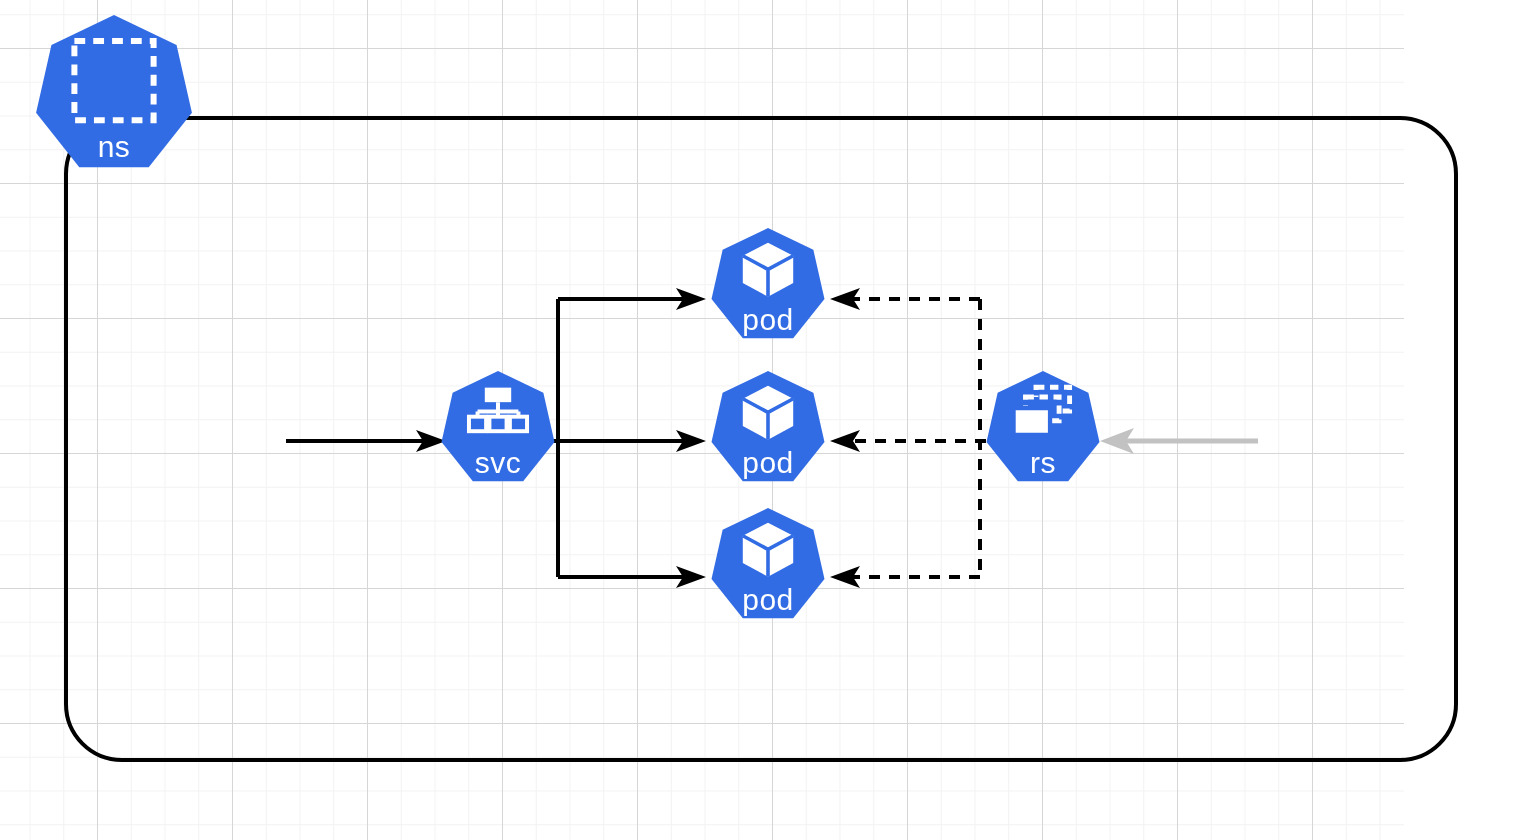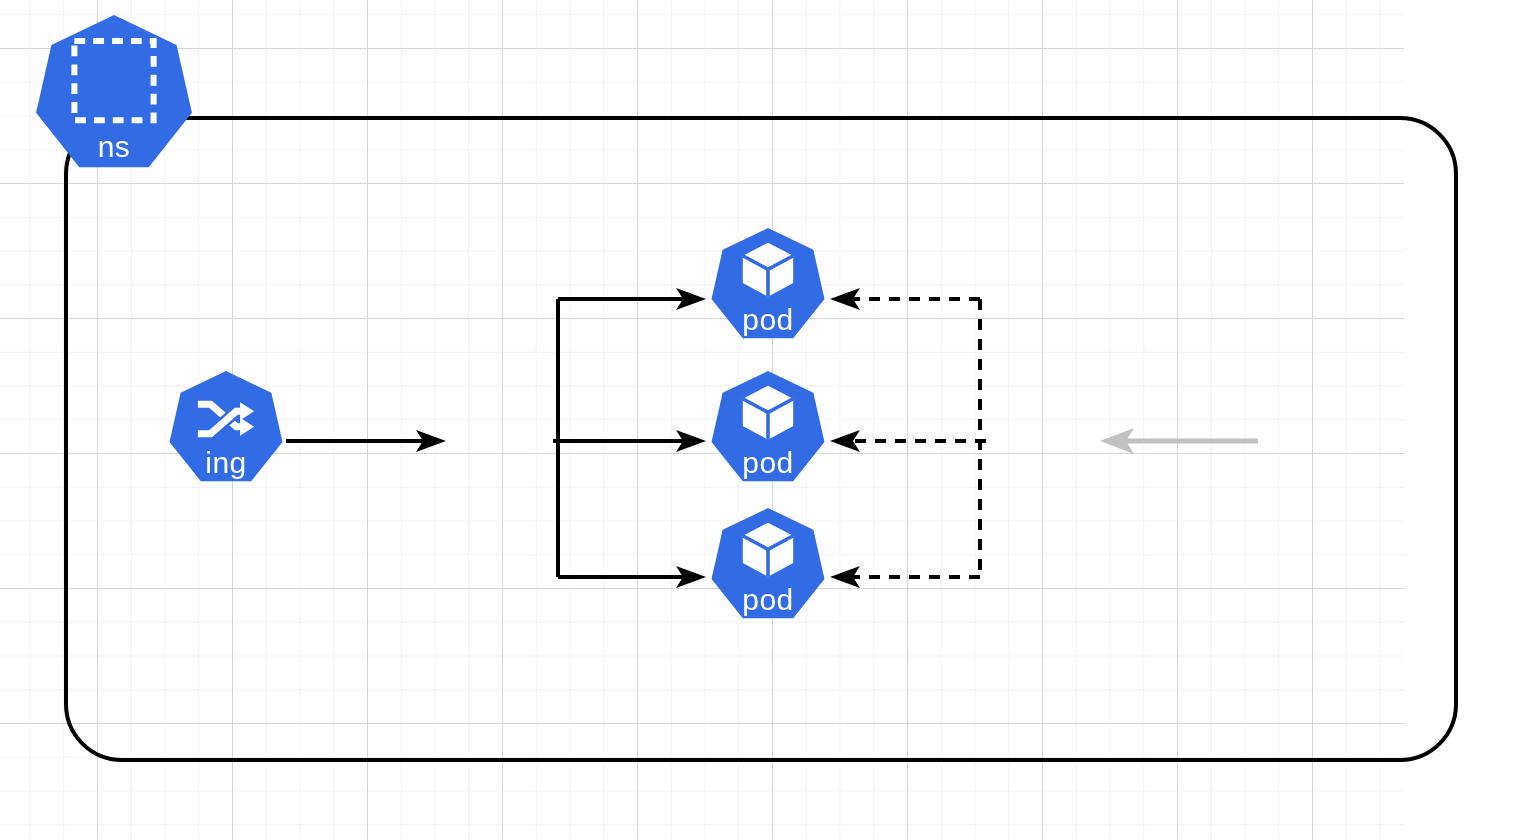--- a/index.html
+++ b/index.html
@@ -96,31 +96,31 @@
     <path d="M1258,441 H1126" stroke="#c2c2c2" stroke-width="5" fill="none" marker-end="url(#arrow-gray)"></path>
   </svg>
 
   <div class="node node-ns">
     <svg class="glyph" style="left:20px; top:8px;" width="120" height="120" viewBox="0 0 100 100">
       <rect x="17" y="15" width="66" height="66" fill="none" stroke="#ffffff" stroke-width="5" stroke-dasharray="9 6.7"></rect>
     </svg>
     <div class="label">ns</div>
   </div>
 
-  <div class="node node-ing">
-    <svg class="glyph" style="left:24px; top:16px;" width="68" height="64" viewBox="0 0 100 100">
-      <path d="M6,27 H26 L66,62 H73" stroke="#ffffff" stroke-width="11" fill="none"></path>
-      <polygon points="72,48 94,62 72,76" fill="#ffffff"></polygon>
-      <path d="M26,73 L66,38" stroke="#326CE5" stroke-width="19" fill="none"></path>
-      <path d="M6,73 H26 L66,38 H73" stroke="#ffffff" stroke-width="11" fill="none"></path>
-      <polygon points="72,24 94,38 72,52" fill="#ffffff"></polygon>
+
+  <div class="node node-svc">
+    <svg class="glyph" style="left:21px; top:14px;" width="74" height="66" viewBox="0 0 100 100">
+      <rect x="30" y="4" width="40" height="22" fill="#ffffff"></rect>
+      <path d="M50,26 V40 M19,40 H81 M19,40 V48 M50,40 V48 M81,40 V48" stroke="#ffffff" stroke-width="6" fill="none"></path>
+      <rect x="6" y="48" width="26" height="22" fill="none" stroke="#ffffff" stroke-width="6"></rect>
+      <rect x="37" y="48" width="26" height="22" fill="none" stroke="#ffffff" stroke-width="6"></rect>
+      <rect x="68" y="48" width="26" height="22" fill="none" stroke="#ffffff" stroke-width="6"></rect>
     </svg>
-    <div class="label">ing</div>
+    <div class="label">svc</div>
   </div>
-
 
   <div class="node node-pod1">
     <svg class="glyph" style="left:22px; top:8px;" width="72" height="74" viewBox="0 0 100 100">
       <polygon points="50,8 85,26 85,64 50,83 15,64 15,26" fill="#ffffff"></polygon>
       <path d="M15,26 L50,45 L85,26 M50,45 V83" stroke="#326CE5" stroke-width="5" fill="none"></path>
     </svg>
     <div class="label">pod</div>
   </div>
 
   <div class="node node-pod2">
@@ -132,15 +132,23 @@
   </div>
 
   <div class="node node-pod3">
     <svg class="glyph" style="left:22px; top:8px;" width="72" height="74" viewBox="0 0 100 100">
       <polygon points="50,8 85,26 85,64 50,83 15,64 15,26" fill="#ffffff"></polygon>
       <path d="M15,26 L50,45 L85,26 M50,45 V83" stroke="#326CE5" stroke-width="5" fill="none"></path>
     </svg>
     <div class="label">pod</div>
   </div>
 
+  <div class="node node-rs">
+    <svg class="glyph" style="left:23px; top:12px;" width="70" height="70" viewBox="0 0 100 100">
+      <rect x="40" y="6" width="48" height="34" fill="none" stroke="#ffffff" stroke-width="7" stroke-dasharray="12 8"></rect>
+      <rect x="25" y="20" width="48" height="34" fill="#326CE5" stroke="#ffffff" stroke-width="7" stroke-dasharray="12 8"></rect>
+      <rect x="8" y="36" width="52" height="38" rx="2" fill="#ffffff" stroke="#326CE5" stroke-width="6"></rect>
+    </svg>
+    <div class="label">rs</div>
+  </div>
 
 
 </div>
 
 </body></html>

